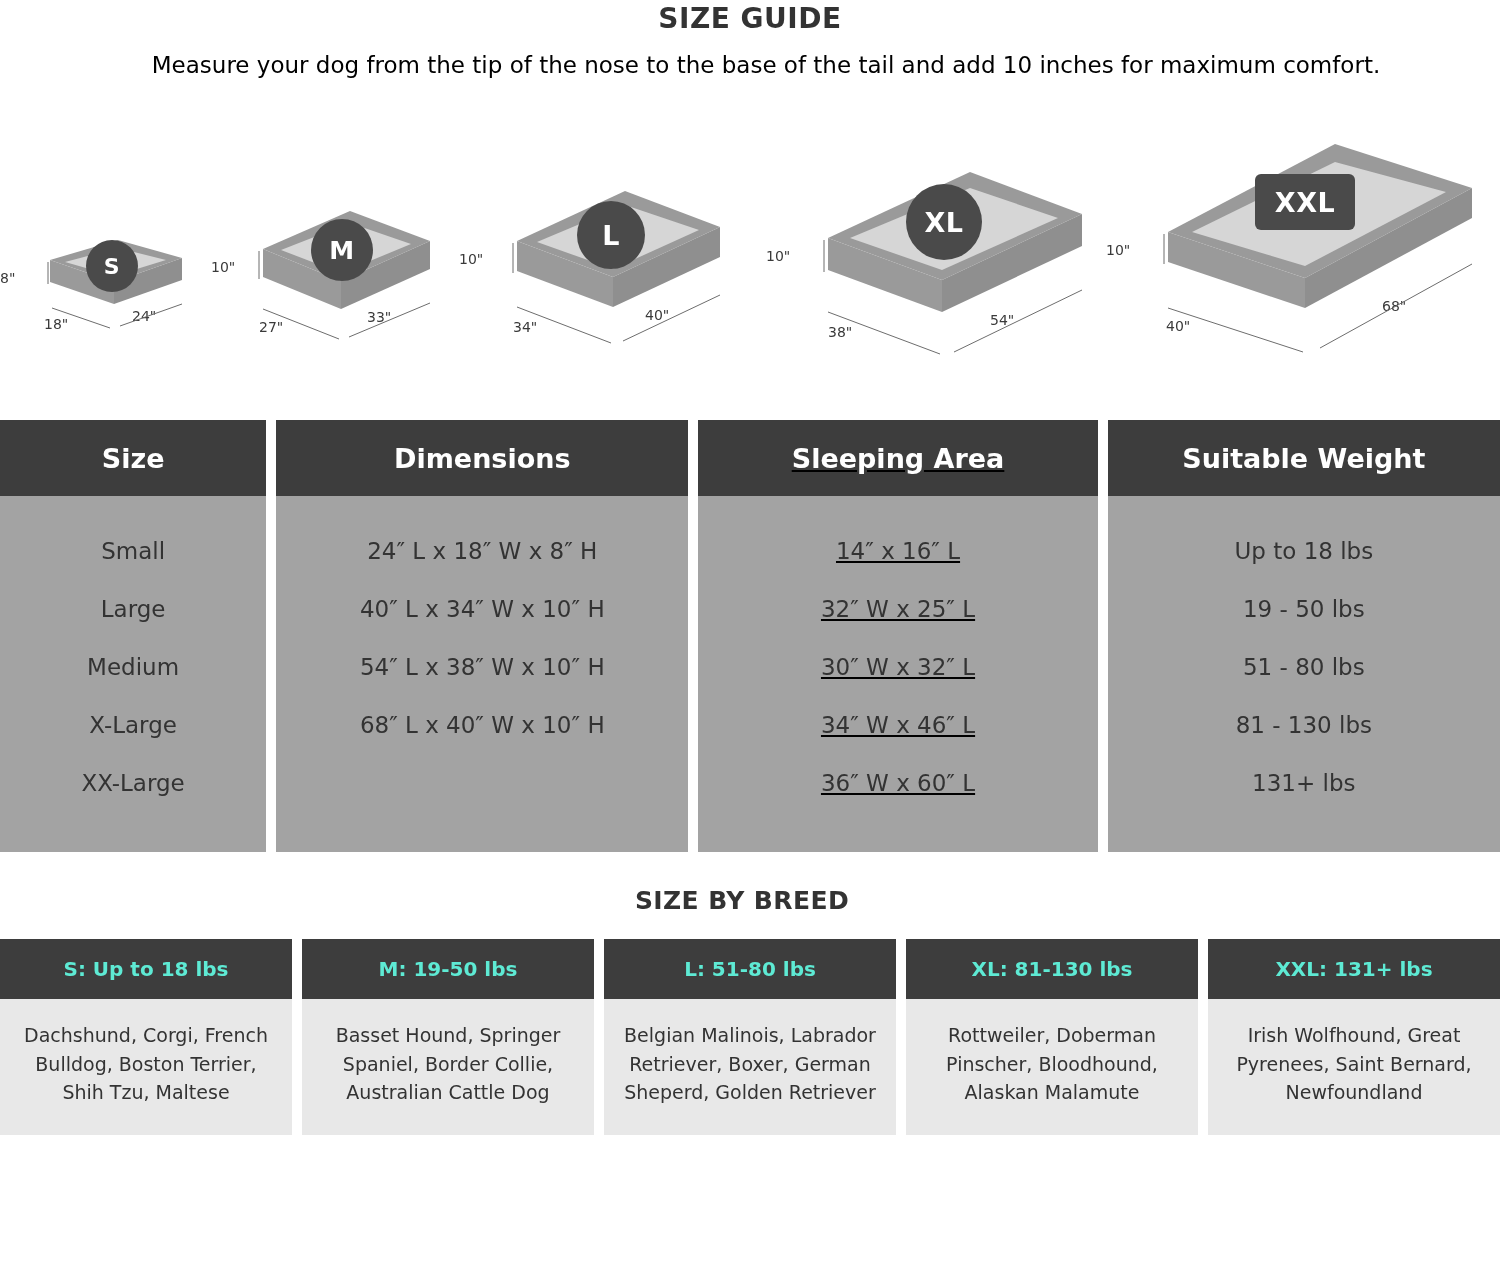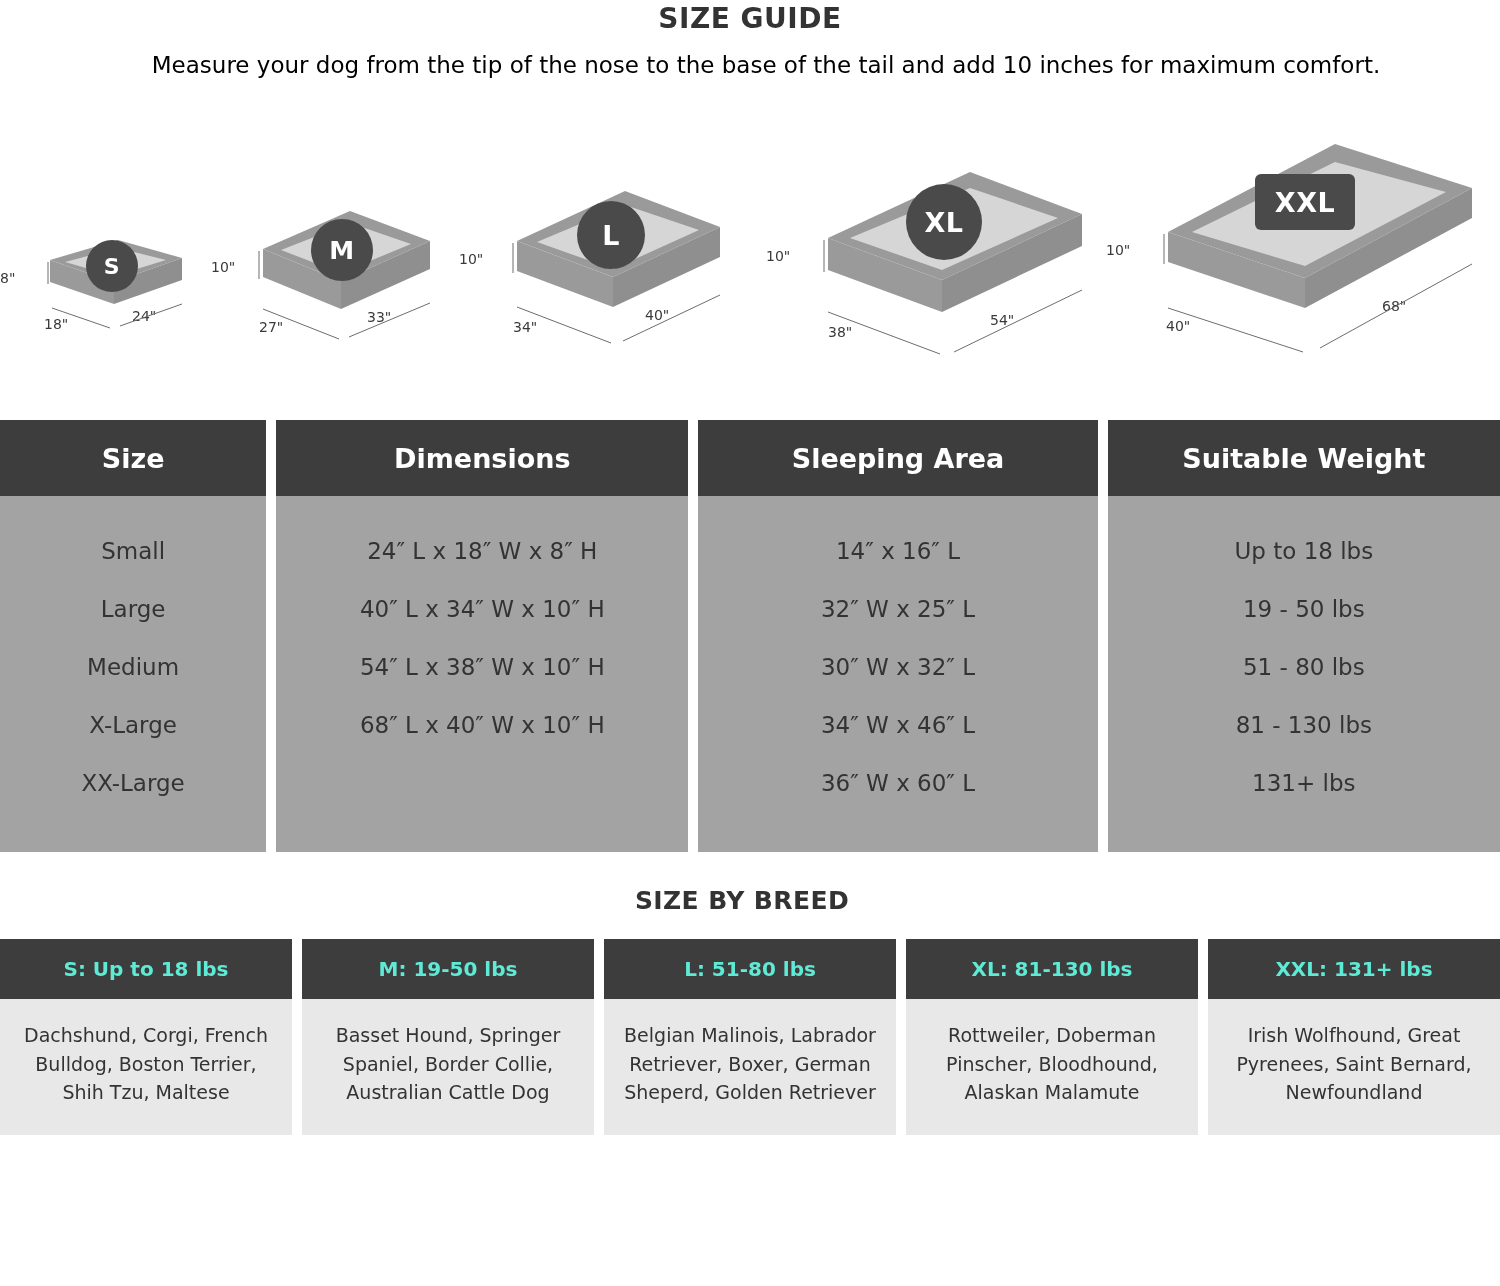--- a/index.html
+++ b/index.html
@@ -64,21 +64,21 @@
   
   .table {
     margin-top: 14px;
     width: 100%;
     display: flex;
     gap: 10px;
   }
   .col { display: flex; flex-direction: column; border-radius: 21px; }
   .col-size { width: 268px; }
   .col-dims { width: 415px; }
-  .col-sleep { width: 402px; }
+  .col-sleep { width: 402px; text-decoration: underline; }
   .col-weight { width: 395px; }
   .th {
     background: #3d3d3d;
     color: #ffffff;
     font-size: 27px;
     font-weight: bold;
     height: 76px;
     display: flex;
     align-items: center;
     justify-content: center;

